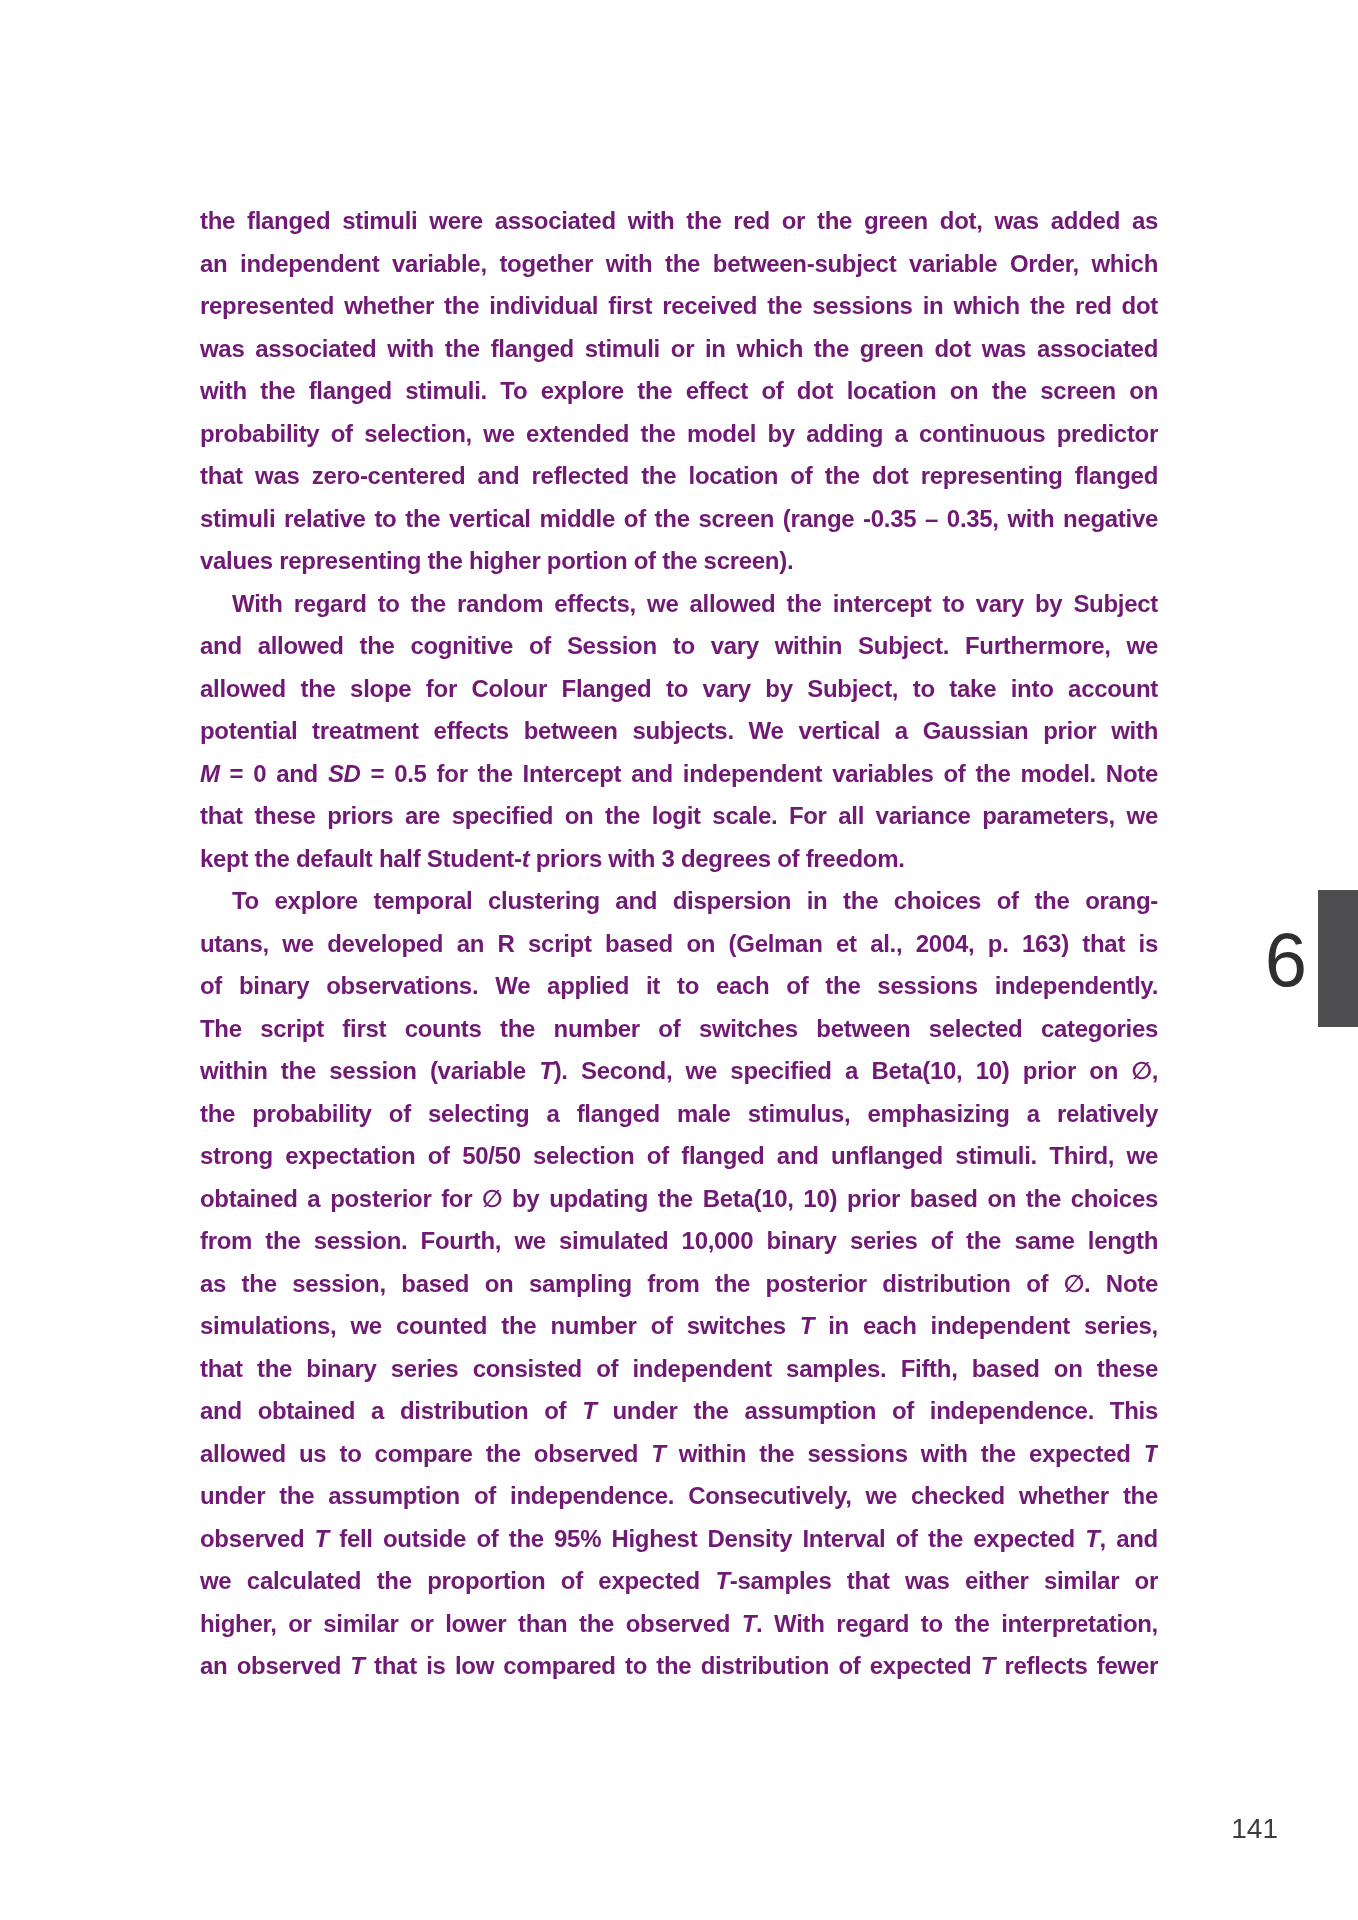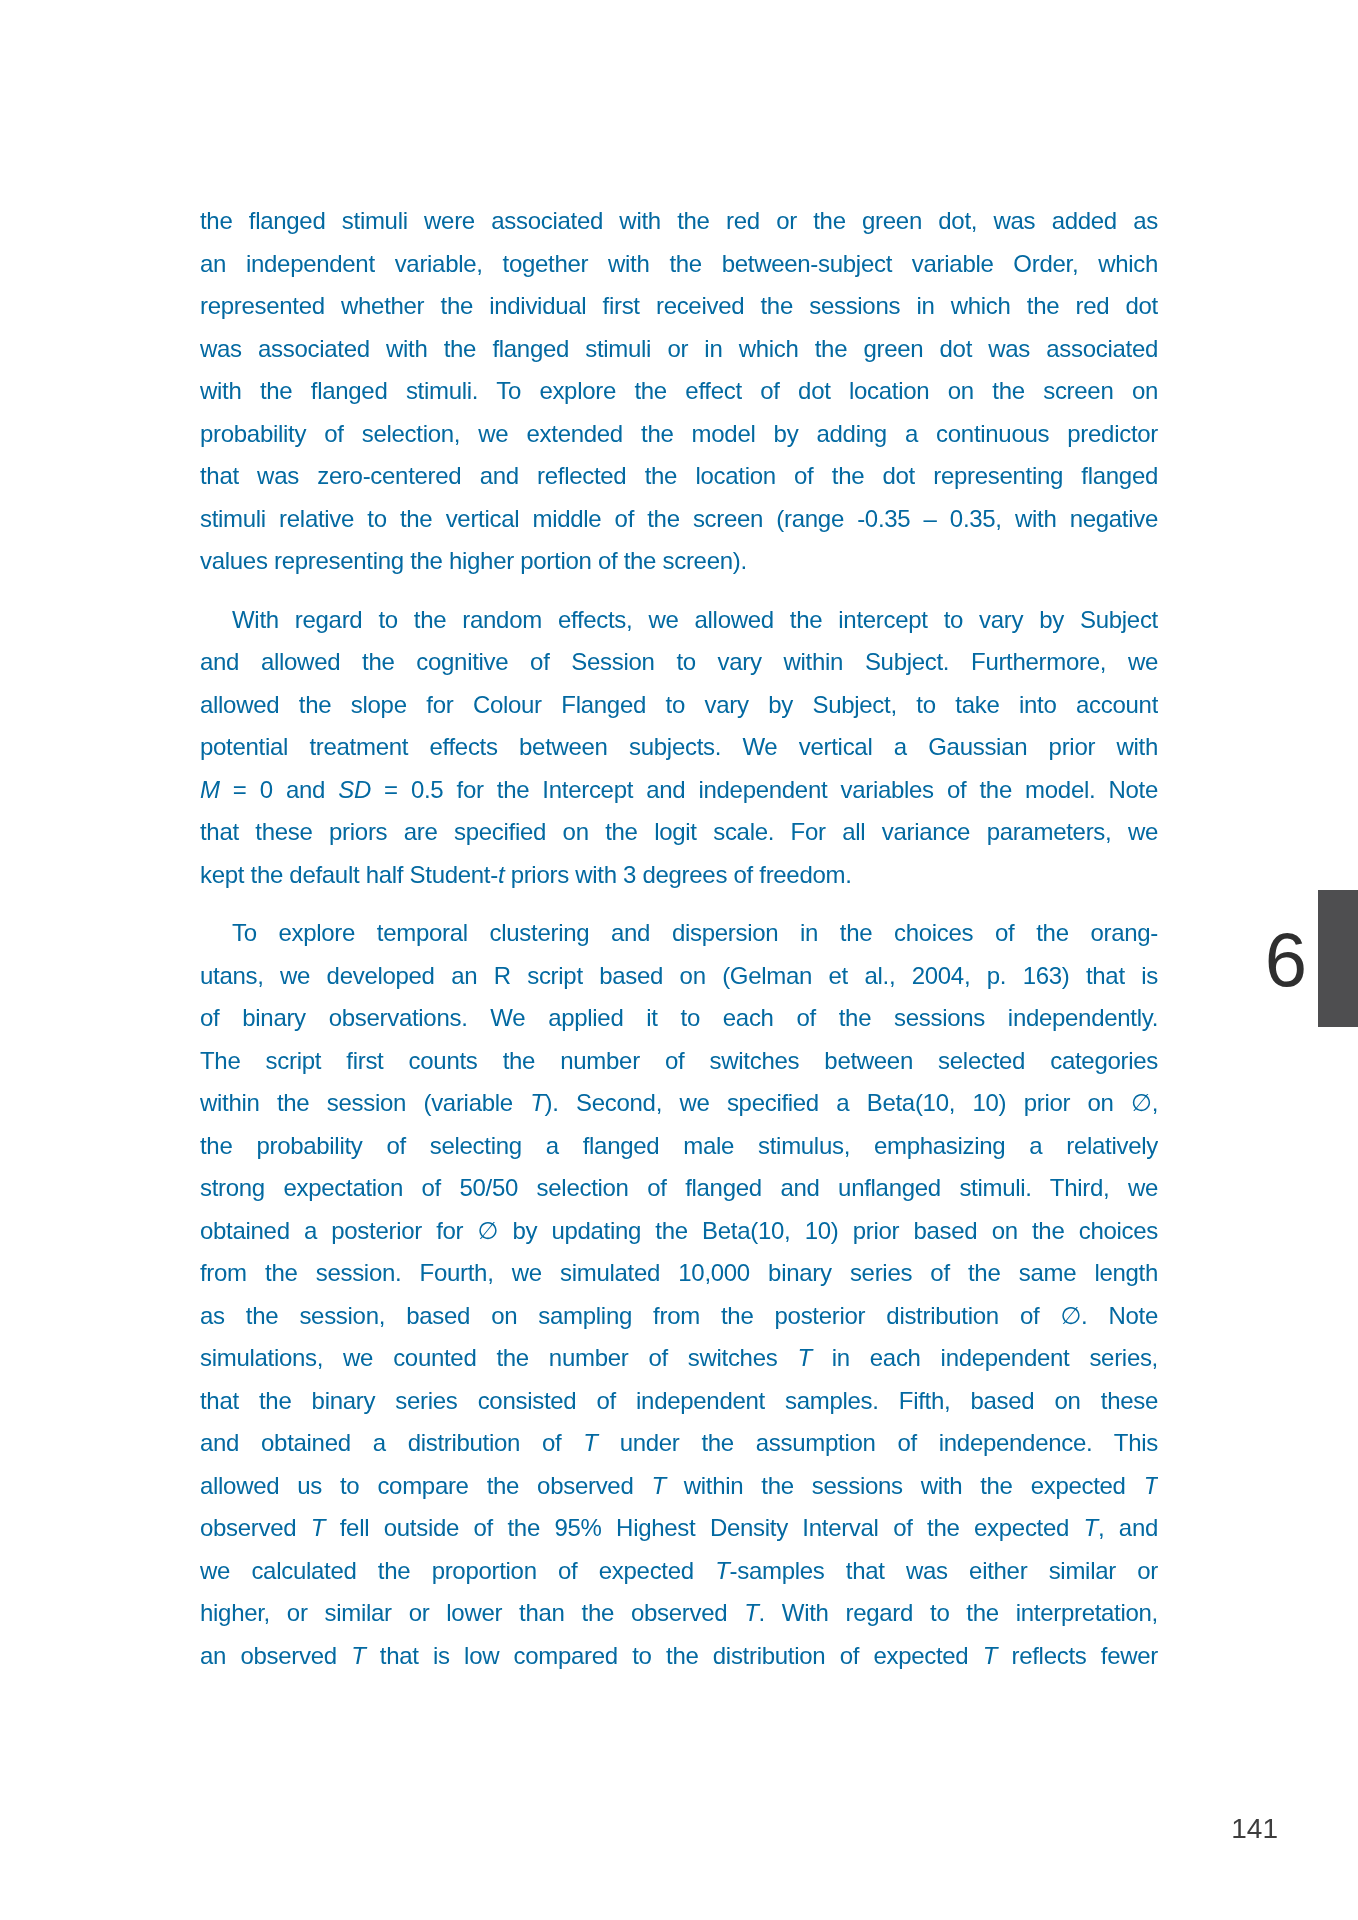--- a/index.html
+++ b/index.html
@@ -20,34 +20,34 @@
     color: #58585a;
     letter-spacing: -0.2px;
     white-space: nowrap;
   }
   .body-text {
     position: absolute;
     top: 200px;
     left: 200px;
     width: 958px;
     font-size: 24px;
-    font-weight: 400;
-    color: #0369a1;
+    font-weight: 700;
+    color: #701a75;
     letter-spacing: -0.3px;
     line-height: 42.5px;
   }
   .paragraph { margin: 0; }
   .line {
     text-align: justify;
     text-align-last: justify;
     white-space: normal;
     overflow: hidden;
     height: 42.5px;
   }
-  .line.first { padding-left: 32px; margin-top: 16px; }
+  .line.first { padding-left: 32px; }
   .line.end { text-align-last: left; }
   .line i { font-style: italic; }
   .chapter-number {
     position: absolute;
     top: 922px;
     right: 51px;
     font-size: 76px;
     font-weight: 200;
     color: #2f2f2f;
     line-height: 1;
@@ -103,20 +103,21 @@
         <div class="line">within the session (variable <i>T</i>). Second, we specified a Beta(10, 10) prior on ∅,</div>
         <div class="line">the probability of selecting a flanged male stimulus, emphasizing a relatively</div>
         <div class="line">strong expectation of 50/50 selection of flanged and unflanged stimuli. Third, we</div>
         <div class="line">obtained a posterior for ∅ by updating the Beta(10, 10) prior based on the choices</div>
         <div class="line">from the session. Fourth, we simulated 10,000 binary series of the same length</div>
         <div class="line">as the session, based on sampling from the posterior distribution of ∅. Note</div>
         <div class="line">simulations, we counted the number of switches <i>T</i> in each independent series,</div>
         <div class="line">that the binary series consisted of independent samples. Fifth, based on these</div>
         <div class="line">and obtained a distribution of <i>T</i> under the assumption of independence. This</div>
         <div class="line">allowed us to compare the observed <i>T</i> within the sessions with the expected <i>T</i></div>
+        <div class="line">under the assumption of independence. Consecutively, we checked whether the</div>
         <div class="line">observed <i>T</i> fell outside of the 95% Highest Density Interval of the expected <i>T</i>, and</div>
         <div class="line">we calculated the proportion of expected <i>T</i>-samples that was either similar or</div>
         <div class="line">higher, or similar or lower than the observed <i>T</i>. With regard to the interpretation,</div>
         <div class="line">an observed <i>T</i> that is low compared to the distribution of expected <i>T</i> reflects fewer</div>
       </div>
     </div>
 
   <div class="chapter-number">6</div>
 
   <div class="chapter-tab" style="background: rgb(78, 78, 80);"></div>

